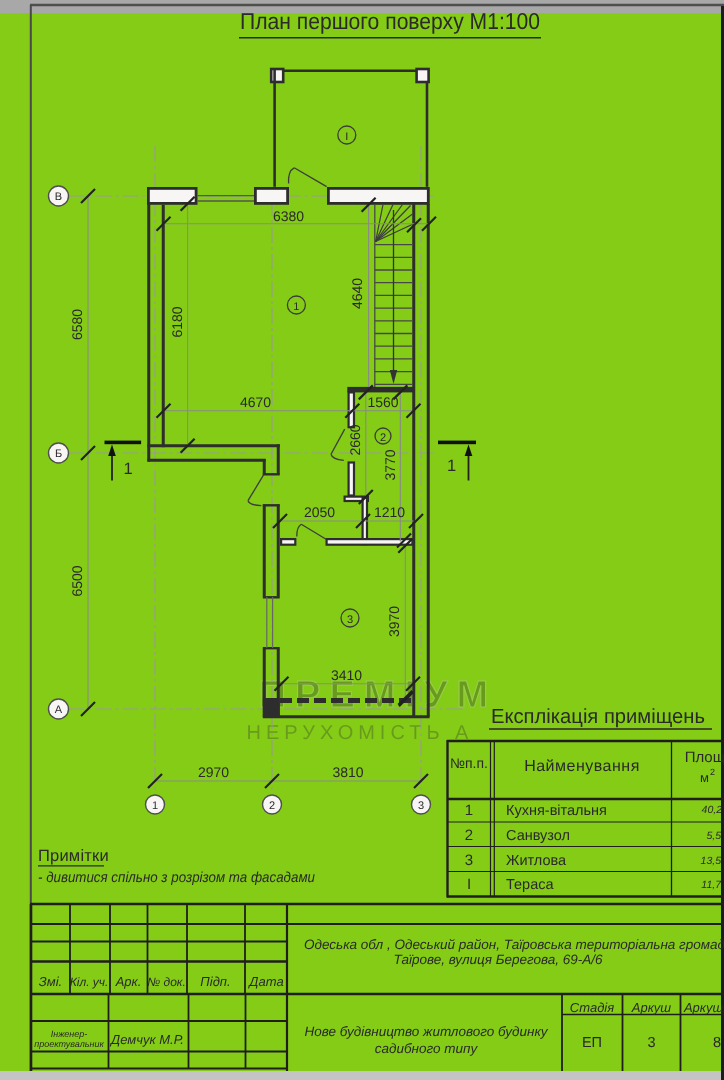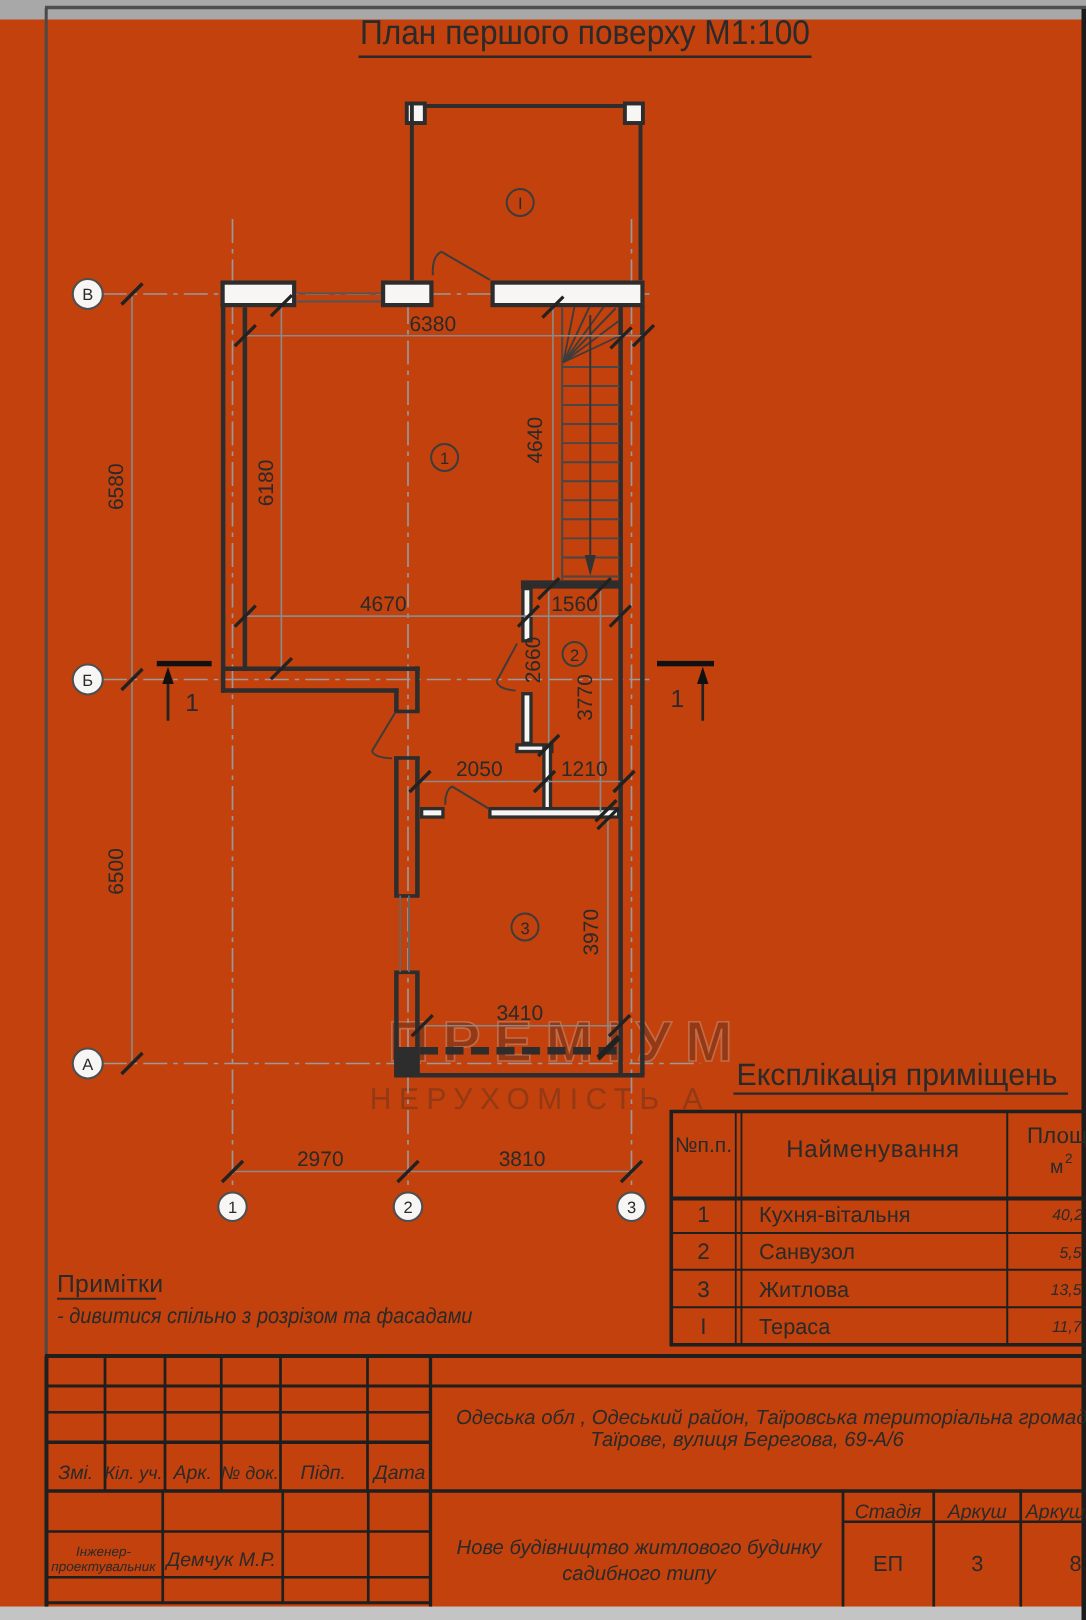--- a/index.html
+++ b/index.html
@@ -1,15 +1,15 @@
 <!DOCTYPE html>
 <html><head><meta charset="utf-8">
 <style>
 html,body{margin:0;padding:0;background:#fff}
-#page{position:relative;width:724px;height:1080px;background:#c2410c;overflow:hidden}
+#page{position:relative;width:724px;height:1080px;background:#84cc16;overflow:hidden}
 text{font-family:"Liberation Sans",sans-serif;fill:#2a2a2a;text-rendering:geometricPrecision}
 .dim{stroke:#8a8a8a;stroke-width:1.1;fill:none}
 .ax{stroke:#9a9a9a;stroke-width:1.1;fill:none;stroke-dasharray:16 4 3 4}
 .w3{stroke:#2d2d2d;stroke-width:3;fill:none}
 .tk{stroke:#222;stroke-width:2.2;fill:none}
 .dt{font-size:14px;fill:#333}
 </style></head>
 <body>
 <div id="page">
 <svg width="724" height="1080" viewBox="0 0 724 1080">

